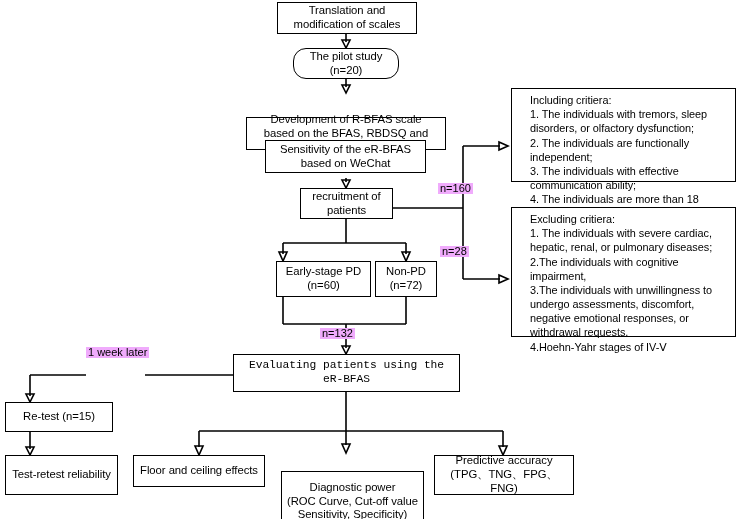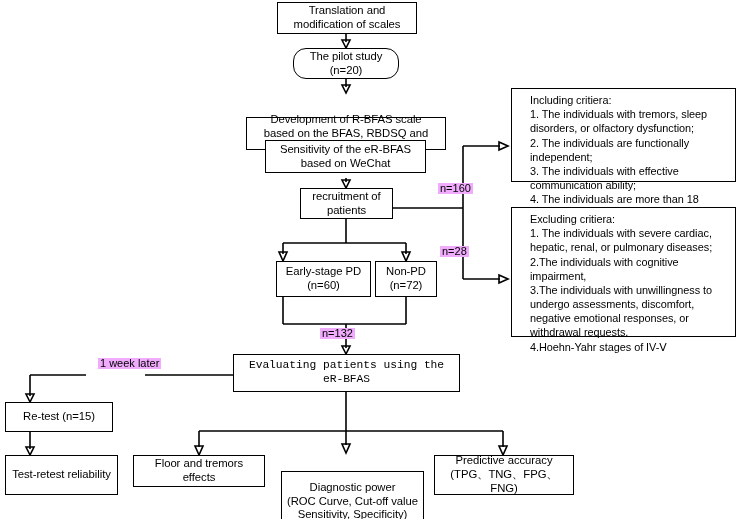--- a/index.html
+++ b/index.html
@@ -126,21 +126,21 @@
 
   <div class="node" style="left:375px;top:261px;width:62px;height:36px;">Non-PD
 (n=72)</div>
 
   <div class="node" style="left:233px;top:354px;width:227px;height:38px;font-family:Liberation Mono, monospace;">Evaluating patients using the eR-BFAS</div>
 
   <div class="node" style="left:5px;top:402px;width:108px;height:29px;">Re-test (n=15)</div>
 
   <div class="node" style="left:5px;top:455px;width:113px;height:40px;">Test-retest reliability</div>
 
-  <div class="node" style="left:133px;top:455px;width:132px;height:32px;">Floor and tremors effects</div>
+  <div class="node" style="left:133px;top:455px;width:132px;height:32px;">Floor and ceiling effects</div>
 
   <div class="node" style="left:281px;top:453px;width:143px;height:61px;margin-top:18px;">Diagnostic power
 (ROC Curve, Cut-off value
 Sensitivity, Specificity)</div>
 
   <div class="node" style="left:434px;top:455px;width:140px;height:40px;">Predictive accuracy
 (TPG、TNG、FPG、FNG)</div>
 
   <div class="node left" style="left:511px;top:88px;width:225px;height:94px;">Including critiera:
 1. The individuals with tremors, sleep
@@ -161,15 +161,15 @@
 negative emotional responses, or
 withdrawal requests.
 4.Hoehn-Yahr stages of IV-Ⅴ</div>
 
   <div class="edge-label" style="left:438px;top:183px;">n=160</div>
 
   <div class="edge-label" style="left:440px;top:246px;text-align:center;">n=28</div>
 
   <div class="edge-label" style="left:320px;top:328px;">n=132</div>
 
-  <div class="edge-label" style="left:86px;top:358px;margin-left:12px;">1 week later</div>
+  <div class="edge-label" style="left:86px;top:347px;">1 week later</div>
 
 </div>
 
 </body></html>

